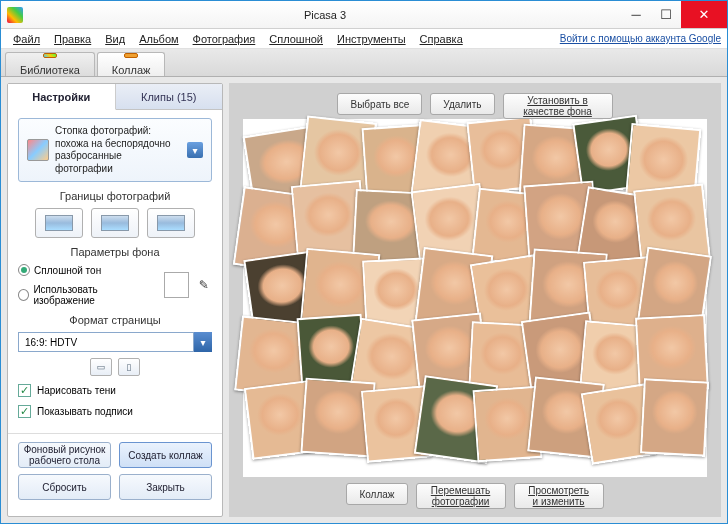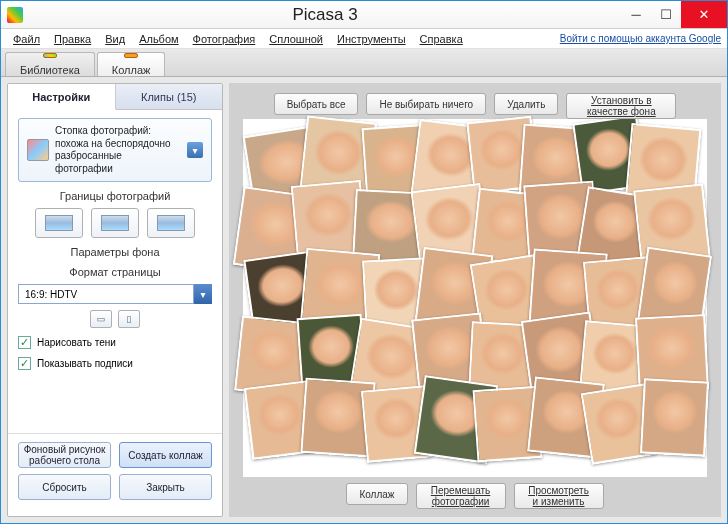--- a/index.html
+++ b/index.html
@@ -3,21 +3,21 @@
 <meta charset="utf-8">
 <style>
 * { box-sizing: border-box; margin: 0; padding: 0; font-family: Tahoma, Arial, sans-serif; }
 html, body { width: 728px; height: 524px; overflow: hidden; }
 body { background: #fff; font-size: 11px; }
 
 .win { width: 728px; height: 524px; border: 1px solid #2a8dd4; display: flex; flex-direction: column; background: #fff; }
 
 .titlebar { height: 28px; background: linear-gradient(#fff,#f4f4f4); display: flex; align-items: center; padding: 0 0 0 6px; border-bottom: 1px solid #d0d0d0; }
 .titlebar .app-icon { width: 16px; height: 16px; margin-right: 6px; background: linear-gradient(45deg,#e04,#fb0,#4c4,#39f); border-radius: 2px; }
-.title-text { flex: 1; text-align: center; font-size: 17px; color: #222; }
+.title-text { flex: 1; text-align: center; font-size: 11px; color: #222; }
 .win-controls { display: flex; height: 100%; }
 .win-btn { width: 30px; height: 100%; display: flex; align-items: center; justify-content: center; font-size: 13px; color: #333; }
 .win-btn.close { width: 46px; background: #e81123; color: #fff; }
 
 .menubar { height: 20px; display: flex; align-items: center; padding: 0 6px; gap: 2px; background: #fff; border-bottom: 1px solid #e0e0e0; }
 .menu-item { padding: 14px 6px; color: #222; font-size: 11px; }
 .menu-item .ul { text-decoration: underline; }
 .menu-right { margin-left: auto; color: #1a4fa3; font-size: 10px; text-decoration: underline; cursor: pointer; }
 
 .top-tabs { height: 28px; background: linear-gradient(#e9e9e9,#d9d9d9); display: flex; align-items: flex-end; padding: 0 4px; border-bottom: 1px solid #b0b0b0; }
@@ -140,20 +140,34 @@
             </div>
           <div class="border-btn">
               <div class="border-sw"></div>
             </div>
           <div class="border-btn">
               <div class="border-sw"></div>
             </div>
         </div>
 
         <div class="section-label">Параметры фона</div>
+        <div class="bg-row">
+          <div class="radio-col">
+            <div class="radio-item">
+              <div class="radio-dot checked"></div>
+              <span>Сплошной тон</span>
+            </div>
+            <div class="radio-item">
+              <div class="radio-dot"></div>
+              <span>Использовать изображение</span>
+            </div>
+          </div>
+          <div class="color-sw"></div>
+          <div class="picker-ico">✎</div>
+        </div>
 
         <div class="section-label">Формат страницы</div>
         <div class="format-row">
           <div class="format-sel">16:9: HDTV</div>
           <div class="format-dd">▾</div>
         </div>
         <div class="orient-row">
           <div class="orient-btn">▭</div>
           <div class="orient-btn">▯</div>
         </div>
@@ -177,21 +191,20 @@
         <div class="btn-row">
           <div class="p-btn">Сбросить</div>
           <div class="p-btn">Закрыть</div>
         </div>
       </div>
     </div>
 
     <div class="canvas">
       <div class="canvas-top-btns">
         <div class="c-btn">Выбрать все</div>
-        <div class="c-btn">Не выбирать ничего</div>
         <div class="c-btn">Удалить</div>
         <div class="c-btn multi" style="width:110px">Установить в качестве фона</div>
       </div>
 
       <div class="collage-area" id="collage">
           <div class="photo" style="left: 1%; top: 3%; width: 17%; height: 21%; transform: rotate(-9deg);">
             <div class="face" style="background-color: rgb(201, 168, 138);"></div>
           </div>
           <div class="photo" style="left: 13%; top: 0%; width: 15%; height: 22%; transform: rotate(6deg);">
             <div class="face" style="background-color: rgb(229, 198, 162);"></div>

